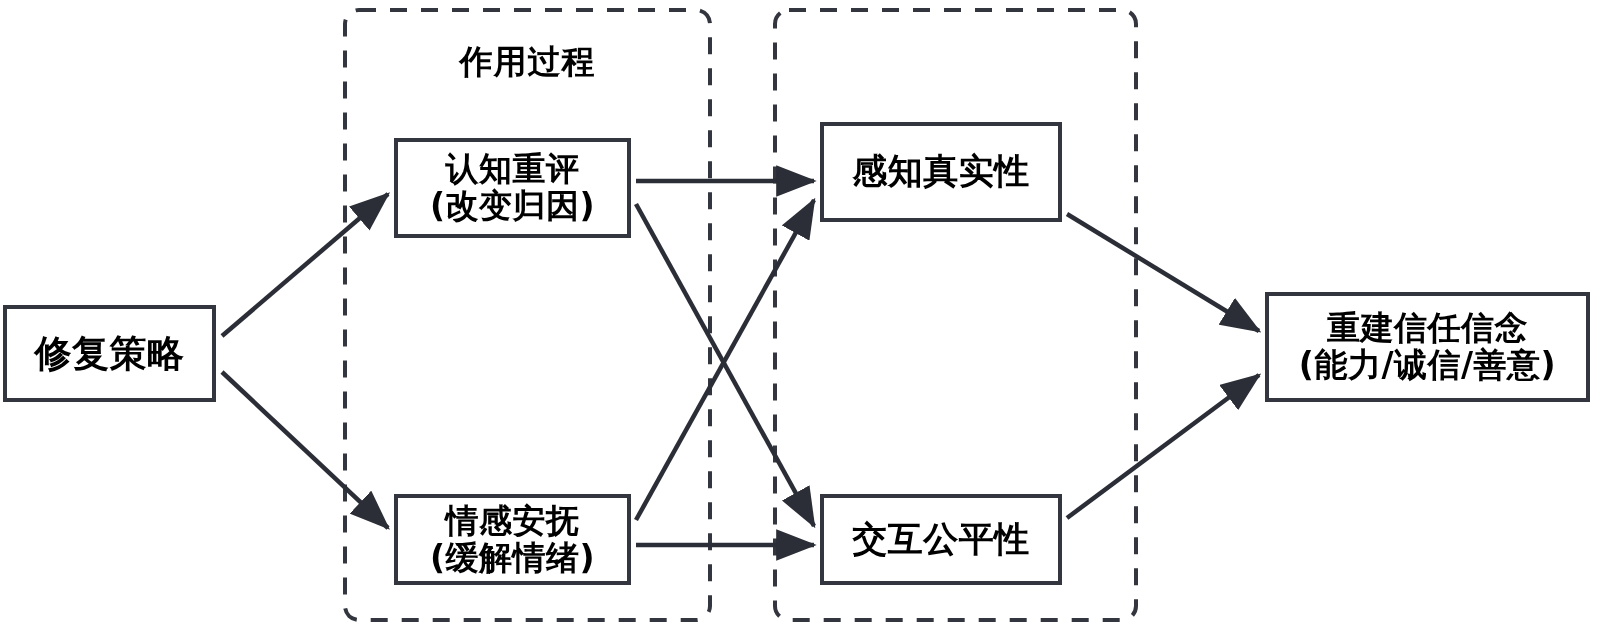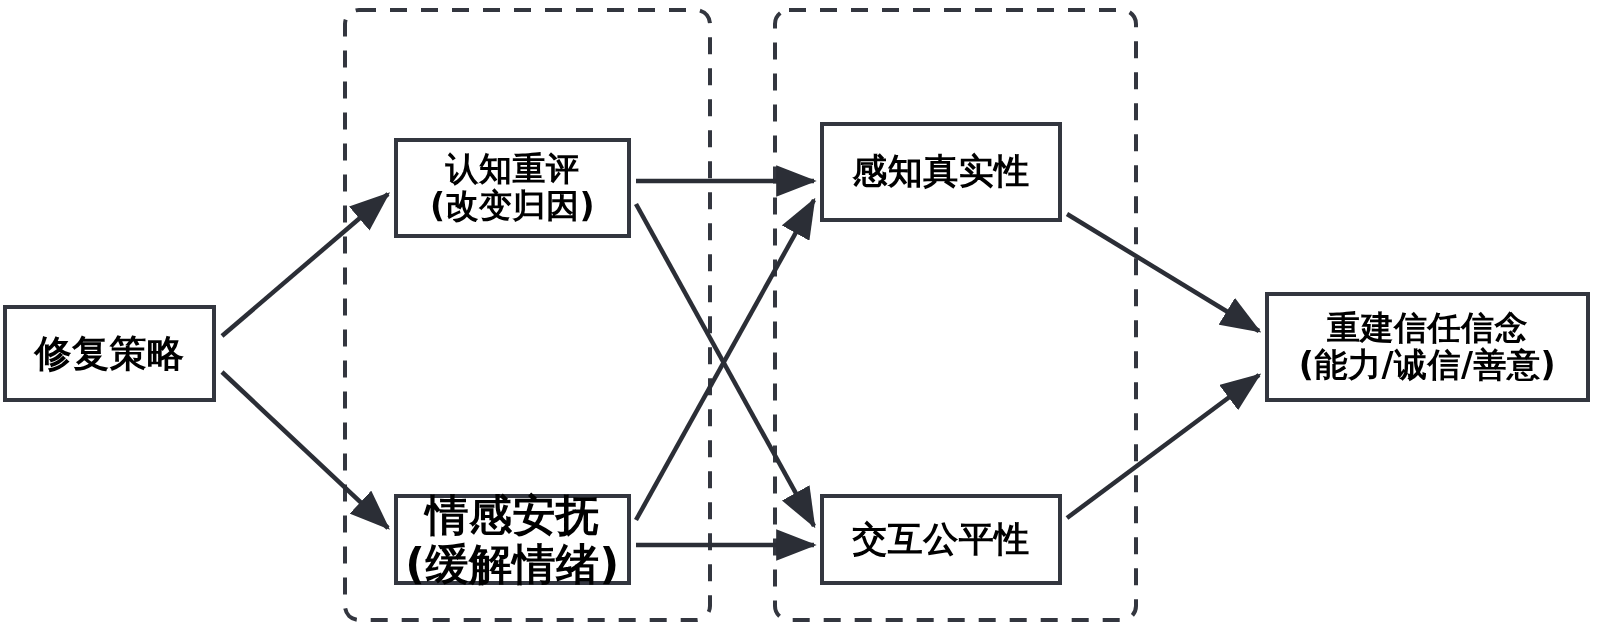--- a/index.html
+++ b/index.html
@@ -52,21 +52,21 @@
     z-index: 2;
   }
   
   #node-strategy   { left: 3px;    top: 305px; width: 213px; height: 97px; }
   #node-strategy .node-label { font-size: 37px; }
 
   #node-reappraisal { left: 394px;  top: 138px; width: 237px; height: 100px; }
   #node-reappraisal .node-label { font-size: 33px; }
 
   #node-soothing    { left: 394px;  top: 494px; width: 237px; height: 91px; }
-  #node-soothing .node-label { font-size: 43px; }
+  #node-soothing .node-label { font-size: 33px; }
 
   #node-authenticity { left: 820px; top: 122px; width: 242px; height: 100px; }
   #node-authenticity .node-label { font-size: 35px; }
 
   #node-fairness     { left: 820px; top: 494px; width: 242px; height: 91px; }
   #node-fairness .node-label { font-size: 35px; }
 
   #node-trust        { left: 1265px; top: 292px; width: 325px; height: 110px; }
   #node-trust .node-label { font-size: 33px; }
 
@@ -97,20 +97,21 @@
       <line x1="636" y1="204" x2="814" y2="526" marker-end="url(#arrowhead)"></line>
 
       <line x1="636" y1="520" x2="814" y2="200" marker-end="url(#arrowhead)"></line>
       <line x1="636" y1="545" x2="814" y2="545" marker-end="url(#arrowhead)"></line>
 
       <line x1="1067" y1="214" x2="1259" y2="331" marker-end="url(#arrowhead)"></line>
       <line x1="1067" y1="518" x2="1259" y2="375" marker-end="url(#arrowhead)"></line>
     </g>
   </svg>
 
+  <div class="group-label" id="group-label-process">作用过程</div>
 
 
   <div class="node-box" id="node-reappraisal">
     <span class="node-label">认知重评
 (改变归因)</span>
   </div>
 
   <div class="node-box" id="node-strategy">
     <span class="node-label">修复策略</span>
   </div>

